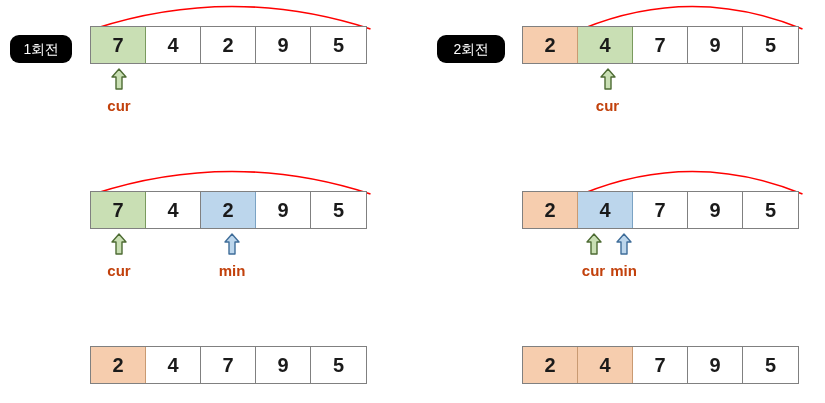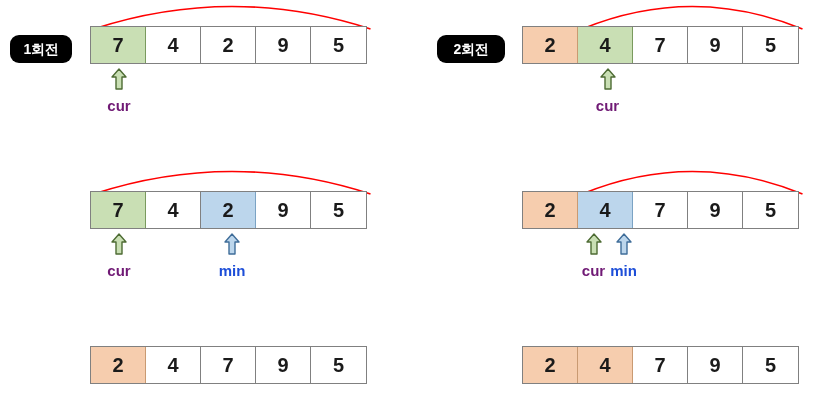--- a/index.html
+++ b/index.html
@@ -24,21 +24,21 @@
   .panel-left  { left: 0; }
   .panel-right { left: 413px; }
 
   
   .round-badge {
     position: absolute;
     background: #000000;
     color: #ffffff;
     border-radius: 9px;
     font-size: 14px;
-    font-weight: bold;
+    font-weight: normal;
     line-height: 28px;
     text-align: center;
     letter-spacing: -0.3px;
     height: 28px;
   }
 
   
   .row {
     position: absolute;
     height: 120px;
@@ -94,22 +94,22 @@
     height: 24px;
   }
   .pointer .arrow svg { display: block; margin: 0 auto; }
   .pointer .plabel {
     display: block;
     margin-top: 5px;
     font-size: 15px;
     font-weight: bold;
     white-space: nowrap;
   }
-  .plabel.red   { color: #701a75; }
-  .plabel.black { color: #1d4ed8; }
+  .plabel.red   { color: #c2410c; }
+  .plabel.black { color: #c2410c; }
 </style>
 </head>
 <body>
 
 <div class="panel panel-left">
   <div class="round-badge" style="left:10px; top:35px; width:62px;">1회전</div>
   <div class="rows-host" style="position:absolute; left:90px; top:0;">
       <div class="row" style="top: 0px; left: 0px; width: 284px;">
         <svg class="arc-svg" width="284" height="30">
           <path d="M 3.5 29 Q 142 -16 280.5 29" fill="none" stroke="#ff0000" stroke-width="1.6"></path>

